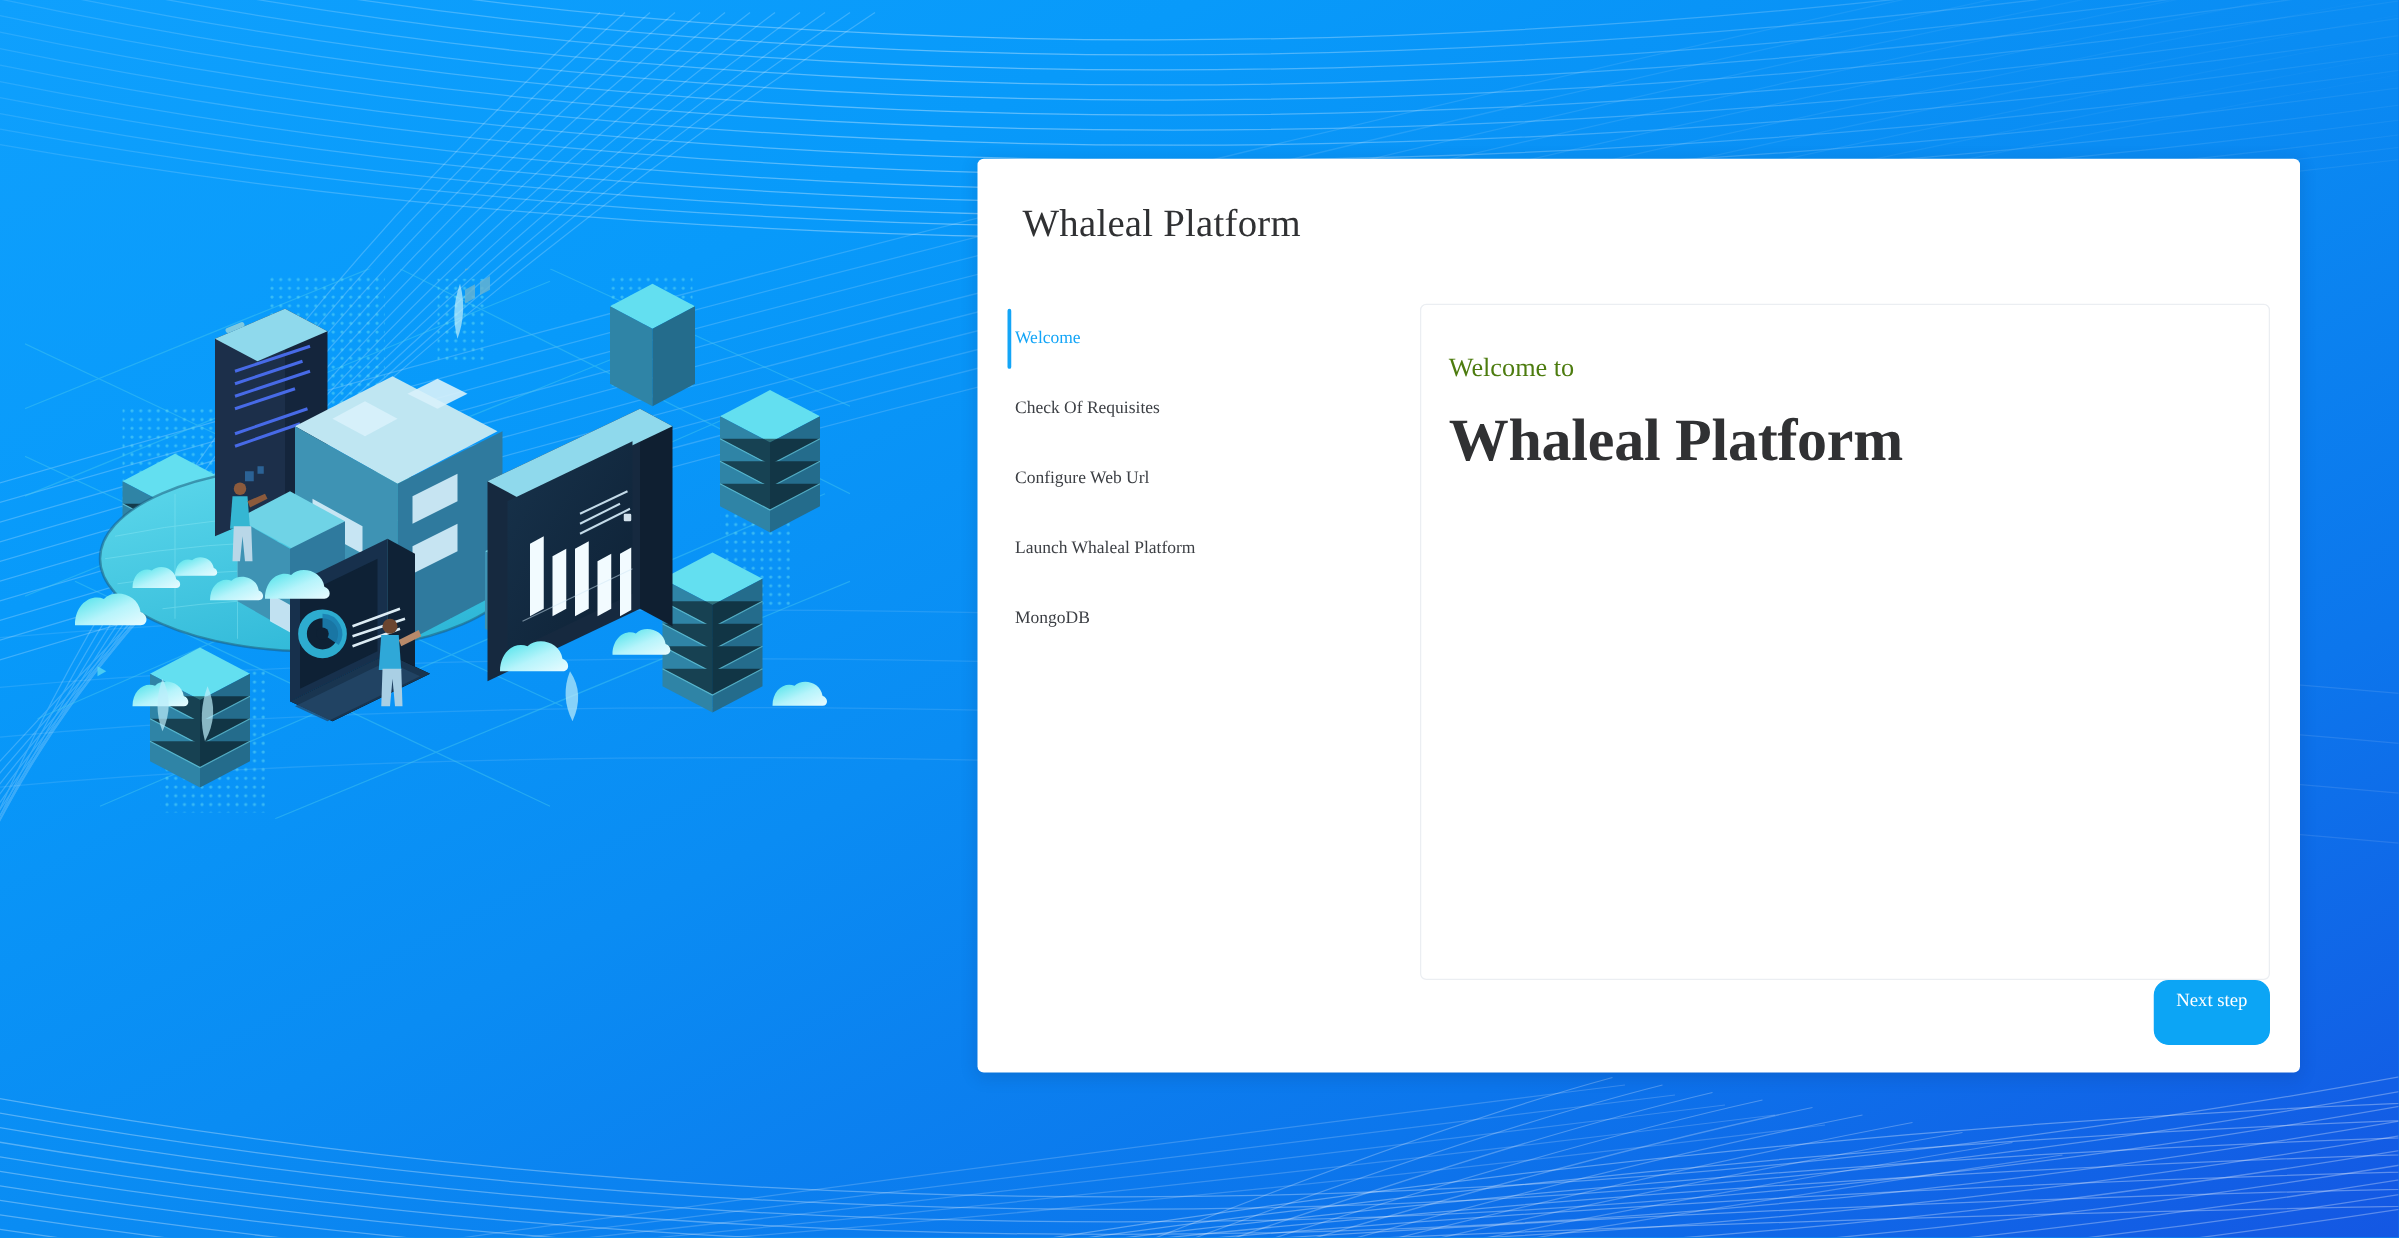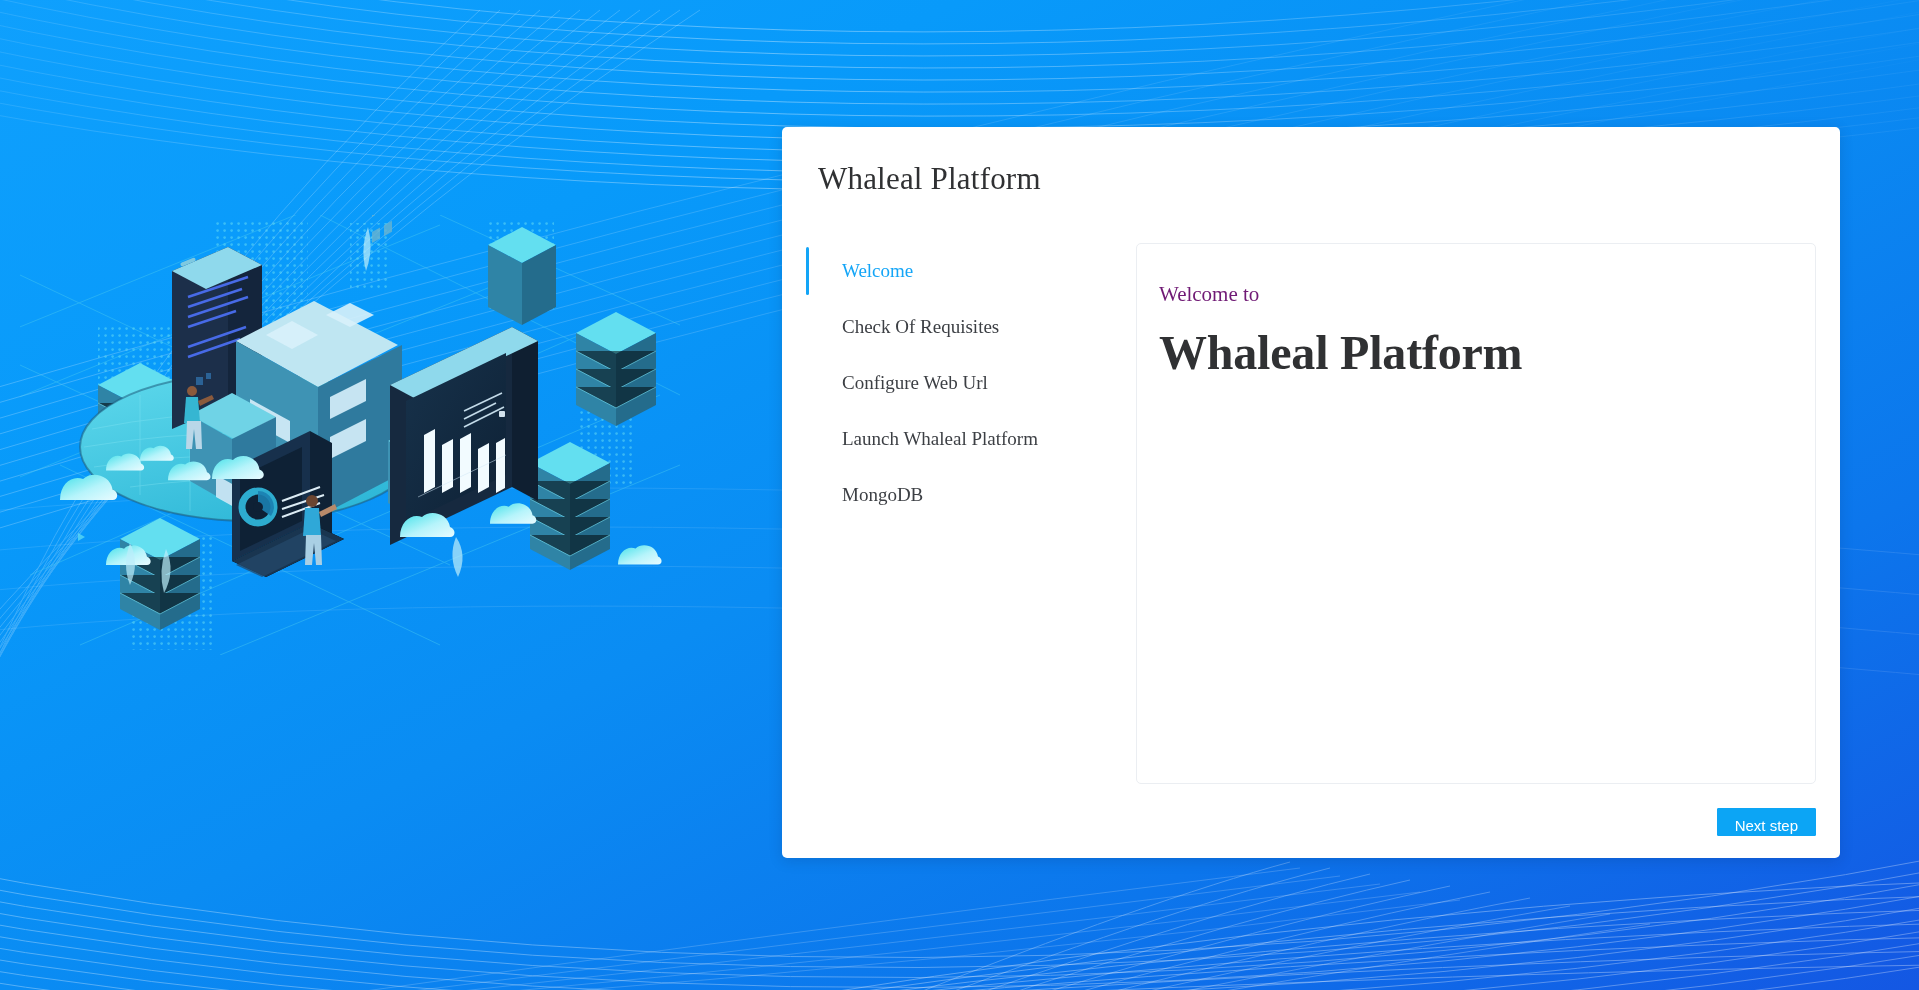--- a/index.html
+++ b/index.html
@@ -67,22 +67,22 @@
   .steps {
     width: 310px;
     flex: 0 0 310px;
     padding-top: 0;
   }
   .step {
     position: relative;
     height: 56px;
     display: flex;
     align-items: center;
-    padding-left: 36px;
-    font-size: 19px;
+    padding-left: 6px;
+    font-size: 14px;
     color: #3c3f44;
     cursor: pointer;
     white-space: nowrap;
   }
   .step .step-bar {
     position: absolute;
     left: 0;
     top: 4px;
     bottom: 4px;
     width: 3px;
@@ -97,48 +97,48 @@
     flex: 1;
     margin-left: 20px;
     border: 1px solid #ebeef2;
     border-radius: 5px;
     min-height: 541px;
     padding: 36px 0 0 22px;
     background: #fff;
   }
   .panel-kicker {
     font-size: 21px;
-    color: #701a75;
+    color: #4d7c0f;
     line-height: 1.4;
     margin-bottom: 14px;
   }
   .panel-heading {
     font-size: 48px;
     font-weight: 700;
     color: #303133;
     line-height: 1.2;
     letter-spacing: -0.2px;
   }
 
   
   .card-footer {
     position: absolute;
     right: 24px;
     bottom: 22px;
     display: flex;
     justify-content: flex-end;
   }
   .btn-next {
-    font-family: Liberation Sans, sans-serif;
+    font-family: Liberation Serif, serif;
     font-size: 15px;
     color: #ffffff;
     background: #0ca5f5;
     border: 1px solid #0ca5f5;
-    border-radius: 1px;
-    padding: 9px 17px 2px 17px;
+    border-radius: 12px;
+    padding: 9px 17px 26px 17px;
     cursor: pointer;
     line-height: 1;
   }
 </style>
 </head>
 <body>
 
 <div class="bg-root">
   <svg class="bg-svg" viewBox="0 0 1919 990" preserveAspectRatio="none">
     <defs>

